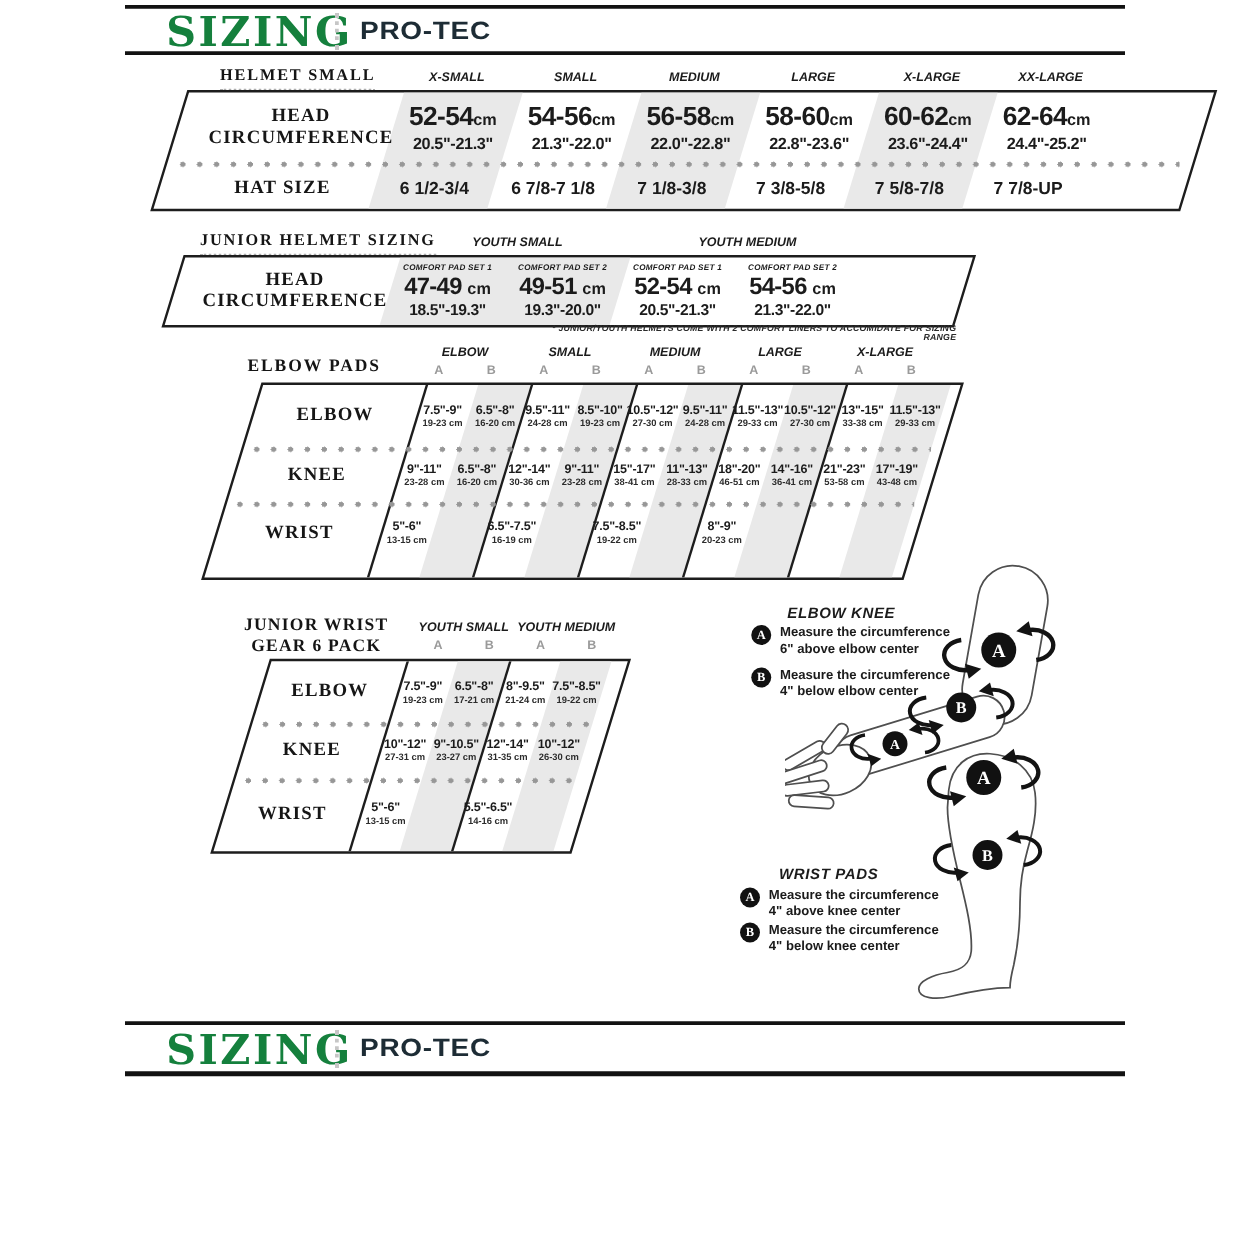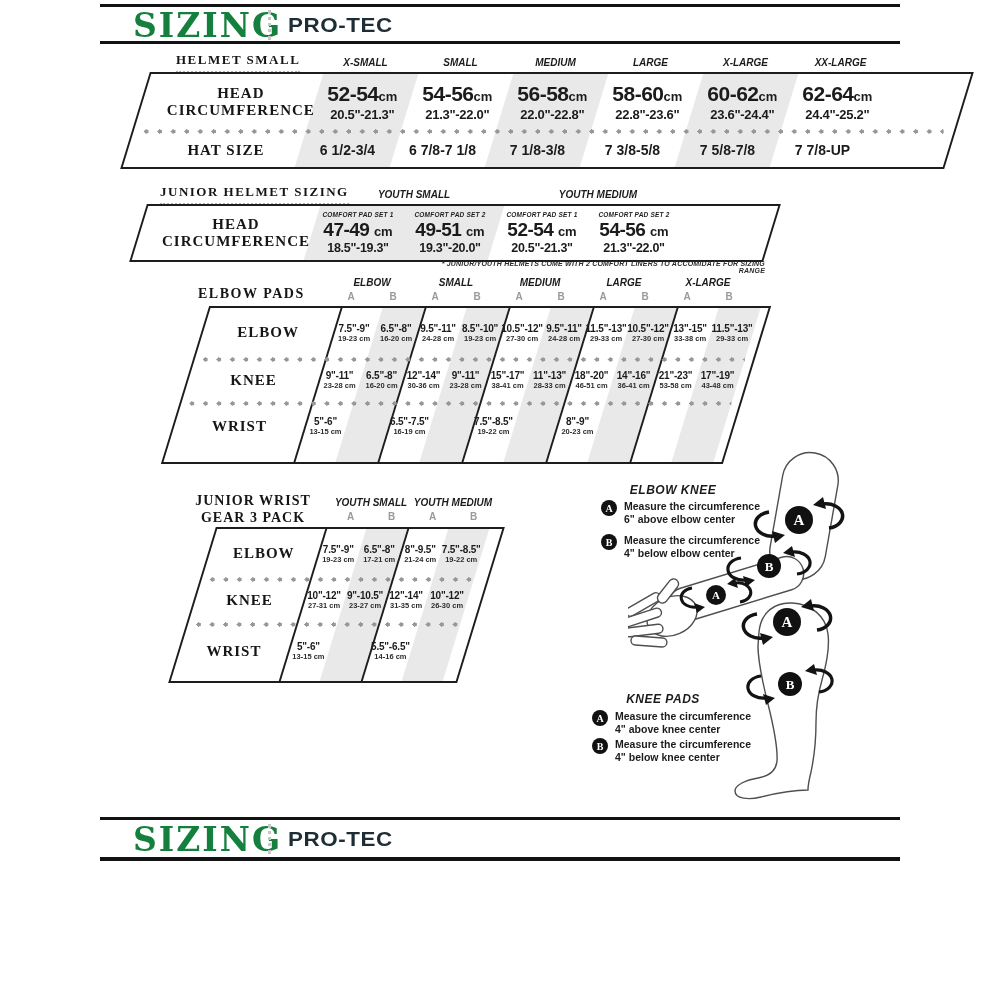--- a/index.html
+++ b/index.html
@@ -301,21 +301,21 @@
           <div class="padcm">20-23 cm</div>
         </div>
       <div class="cell" style="width:42px"></div>
       <div class="cell" style="width:42px"></div>
       <div class="cell" style="width:42px"></div>
     </div>
   </div>
 
   <div class="abs jtitle" style="left:188px;top:492px;width:130px">
     <div>JUNIOR WRIST</div>
-      <div>GEAR 3 PACK</div>
+      <div>GEAR 6 PACK</div>
   </div>
   <div class="hdrrow" style="left:330px;top:497px">
     <div class="colhead" style="width:82px">YOUTH SMALL</div>
     <div class="colhead" style="width:82px">YOUTH MEDIUM</div>
   </div>
   <div class="hdrrow" style="left:330px;top:511px">
     <div class="abhead" style="width:41px">A</div>
     <div class="abhead" style="width:41px">B</div>
     <div class="abhead" style="width:41px">A</div>
     <div class="abhead" style="width:41px">B</div>
@@ -429,21 +429,21 @@
     <g>
       <path d="M64,138 a12,9 0 0 0 4,19" fill="none" stroke="#131313" stroke-width="3"></path>
       <polygon points="66,153 77,157 69,163" fill="#131313"></polygon>
       <path d="M112,152 a12,9 0 0 0 -4,-19" fill="none" stroke="#131313" stroke-width="3"></path>
       <polygon points="110,138 99,134 107,128" fill="#131313"></polygon>
       <circle cx="88" cy="145" r="10" fill="#111"></circle>
       <text x="88" y="145" dy="0.36em" font-size="11">A</text>
     </g>
   </svg>
 
-  <div class="abs instr-title" style="left:588px;top:692px;width:150px">KNEE PADS</div>
+  <div class="abs instr-title" style="left:588px;top:692px;width:150px">WRIST PADS</div>
   <div class="instr-item" style="left:592px;top:710px">
     <div class="badge">A</div>
     <div>
         <div class="instr-line">Measure the circumference</div>
         <div class="instr-line">4" above knee center</div>
       </div>
   </div>
   <div class="instr-item" style="left:592px;top:738px">
     <div class="badge">B</div>
     <div>

